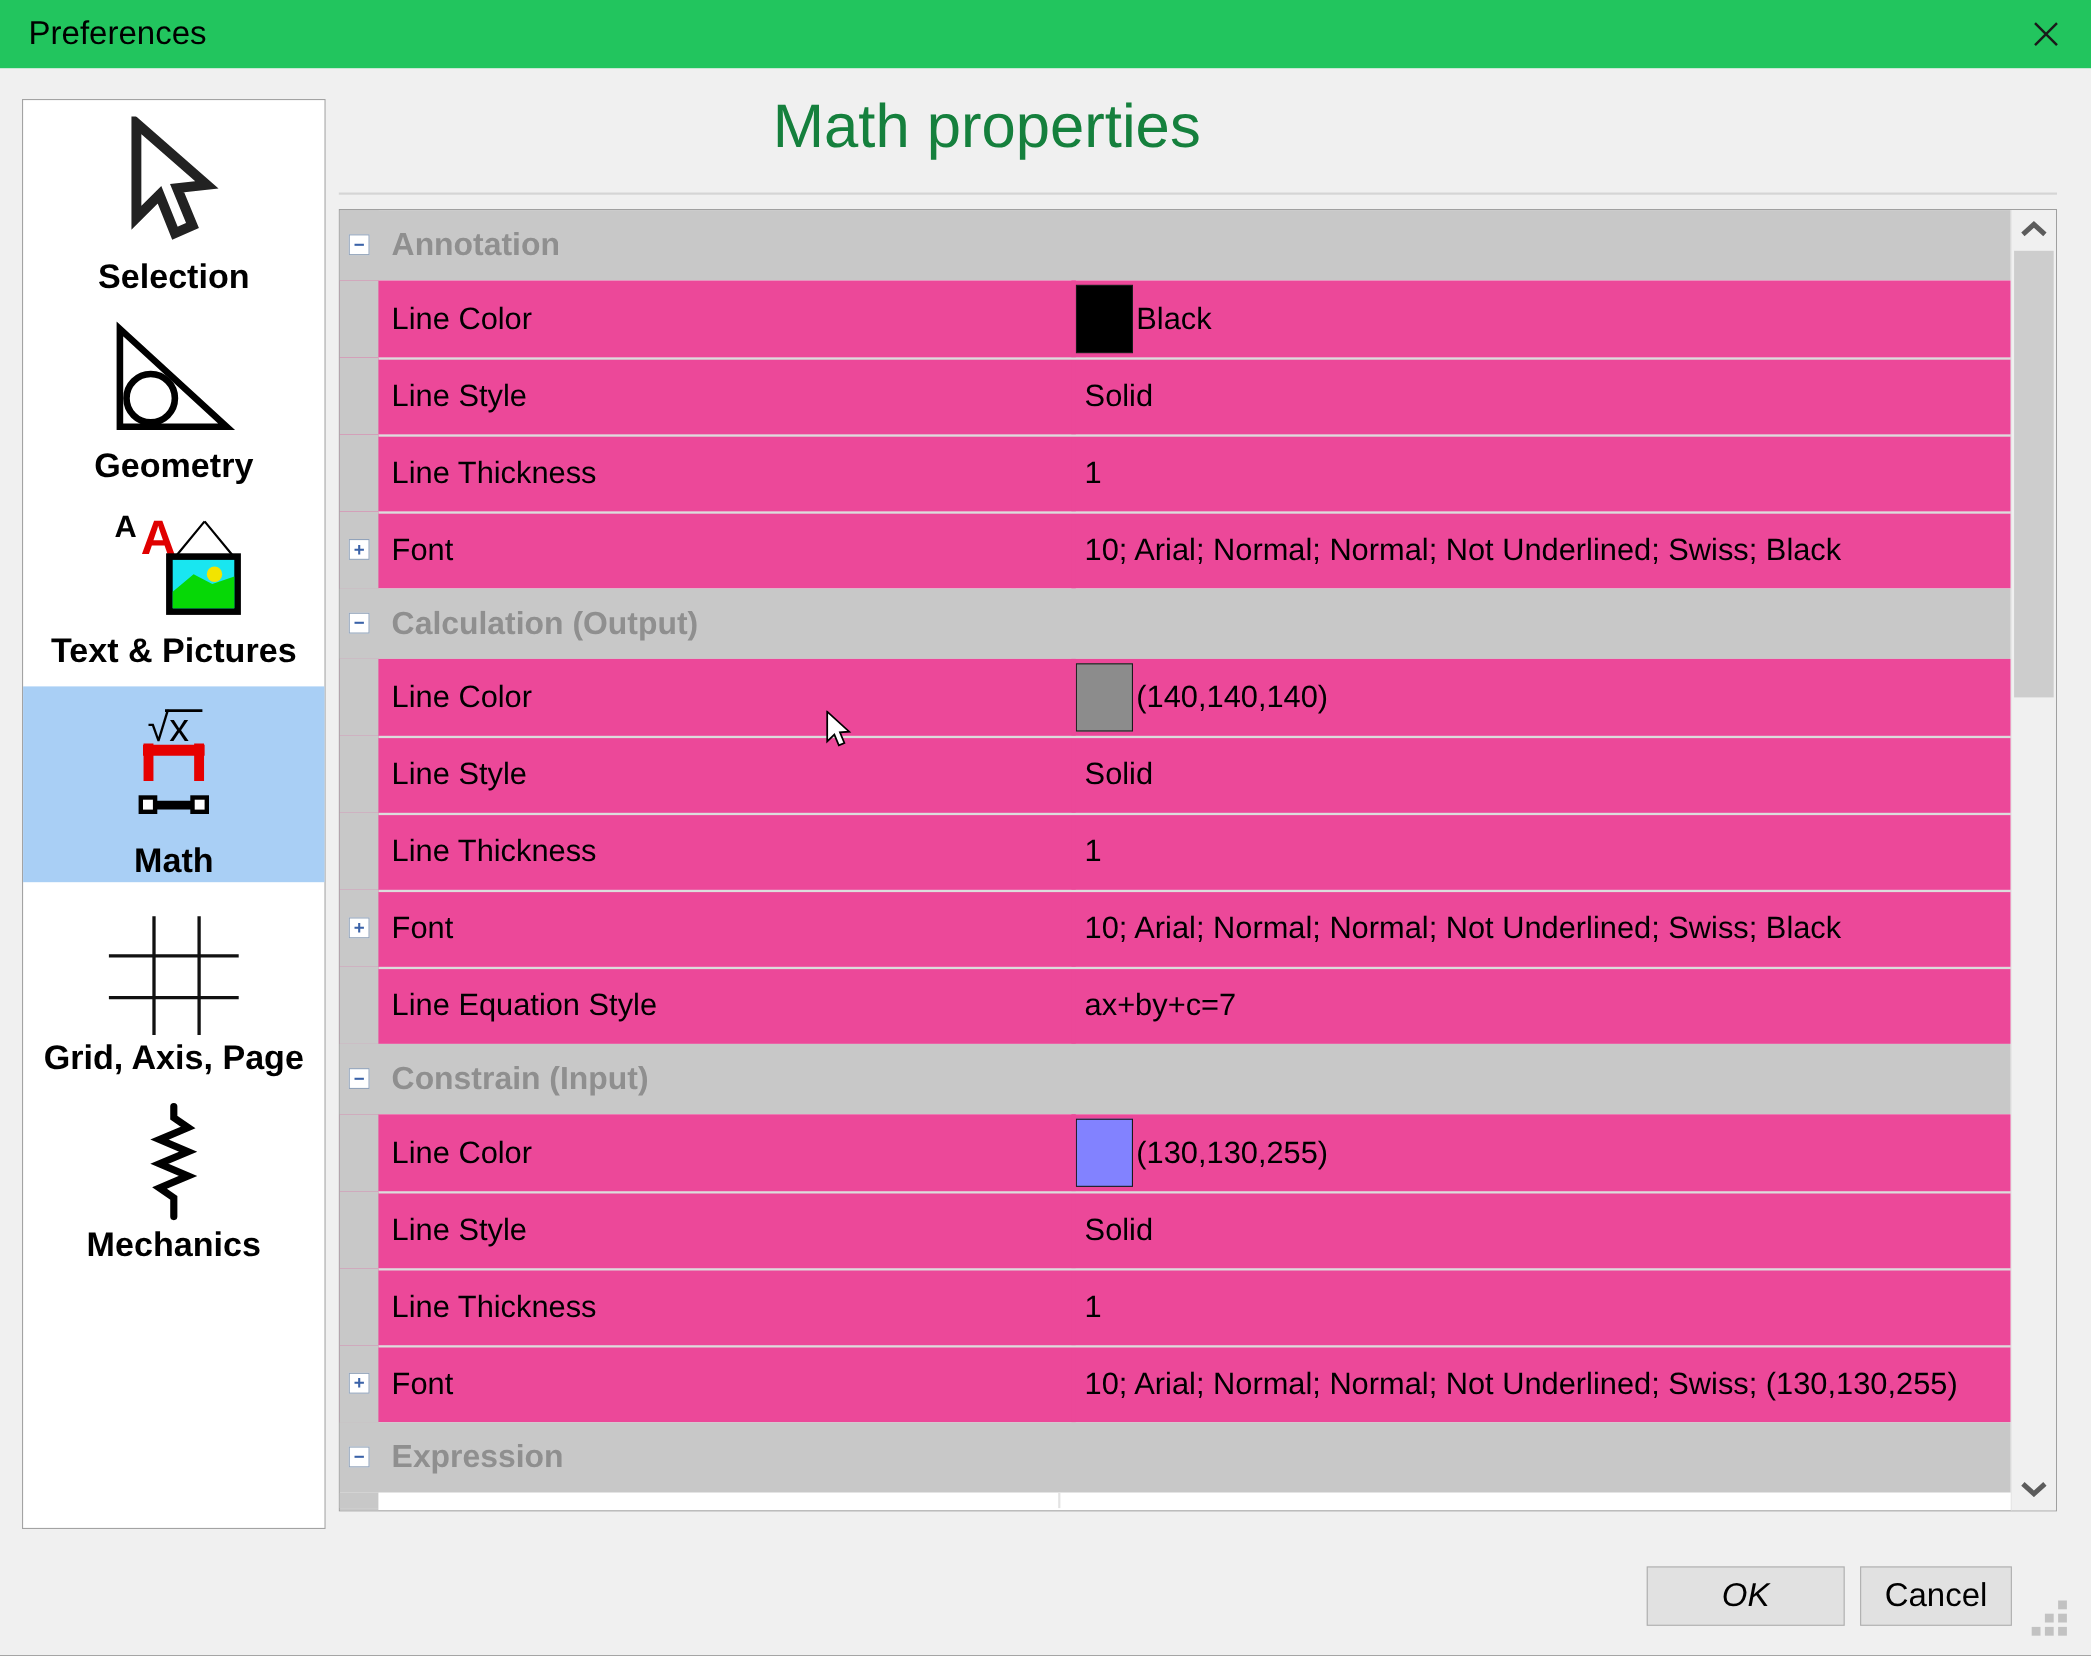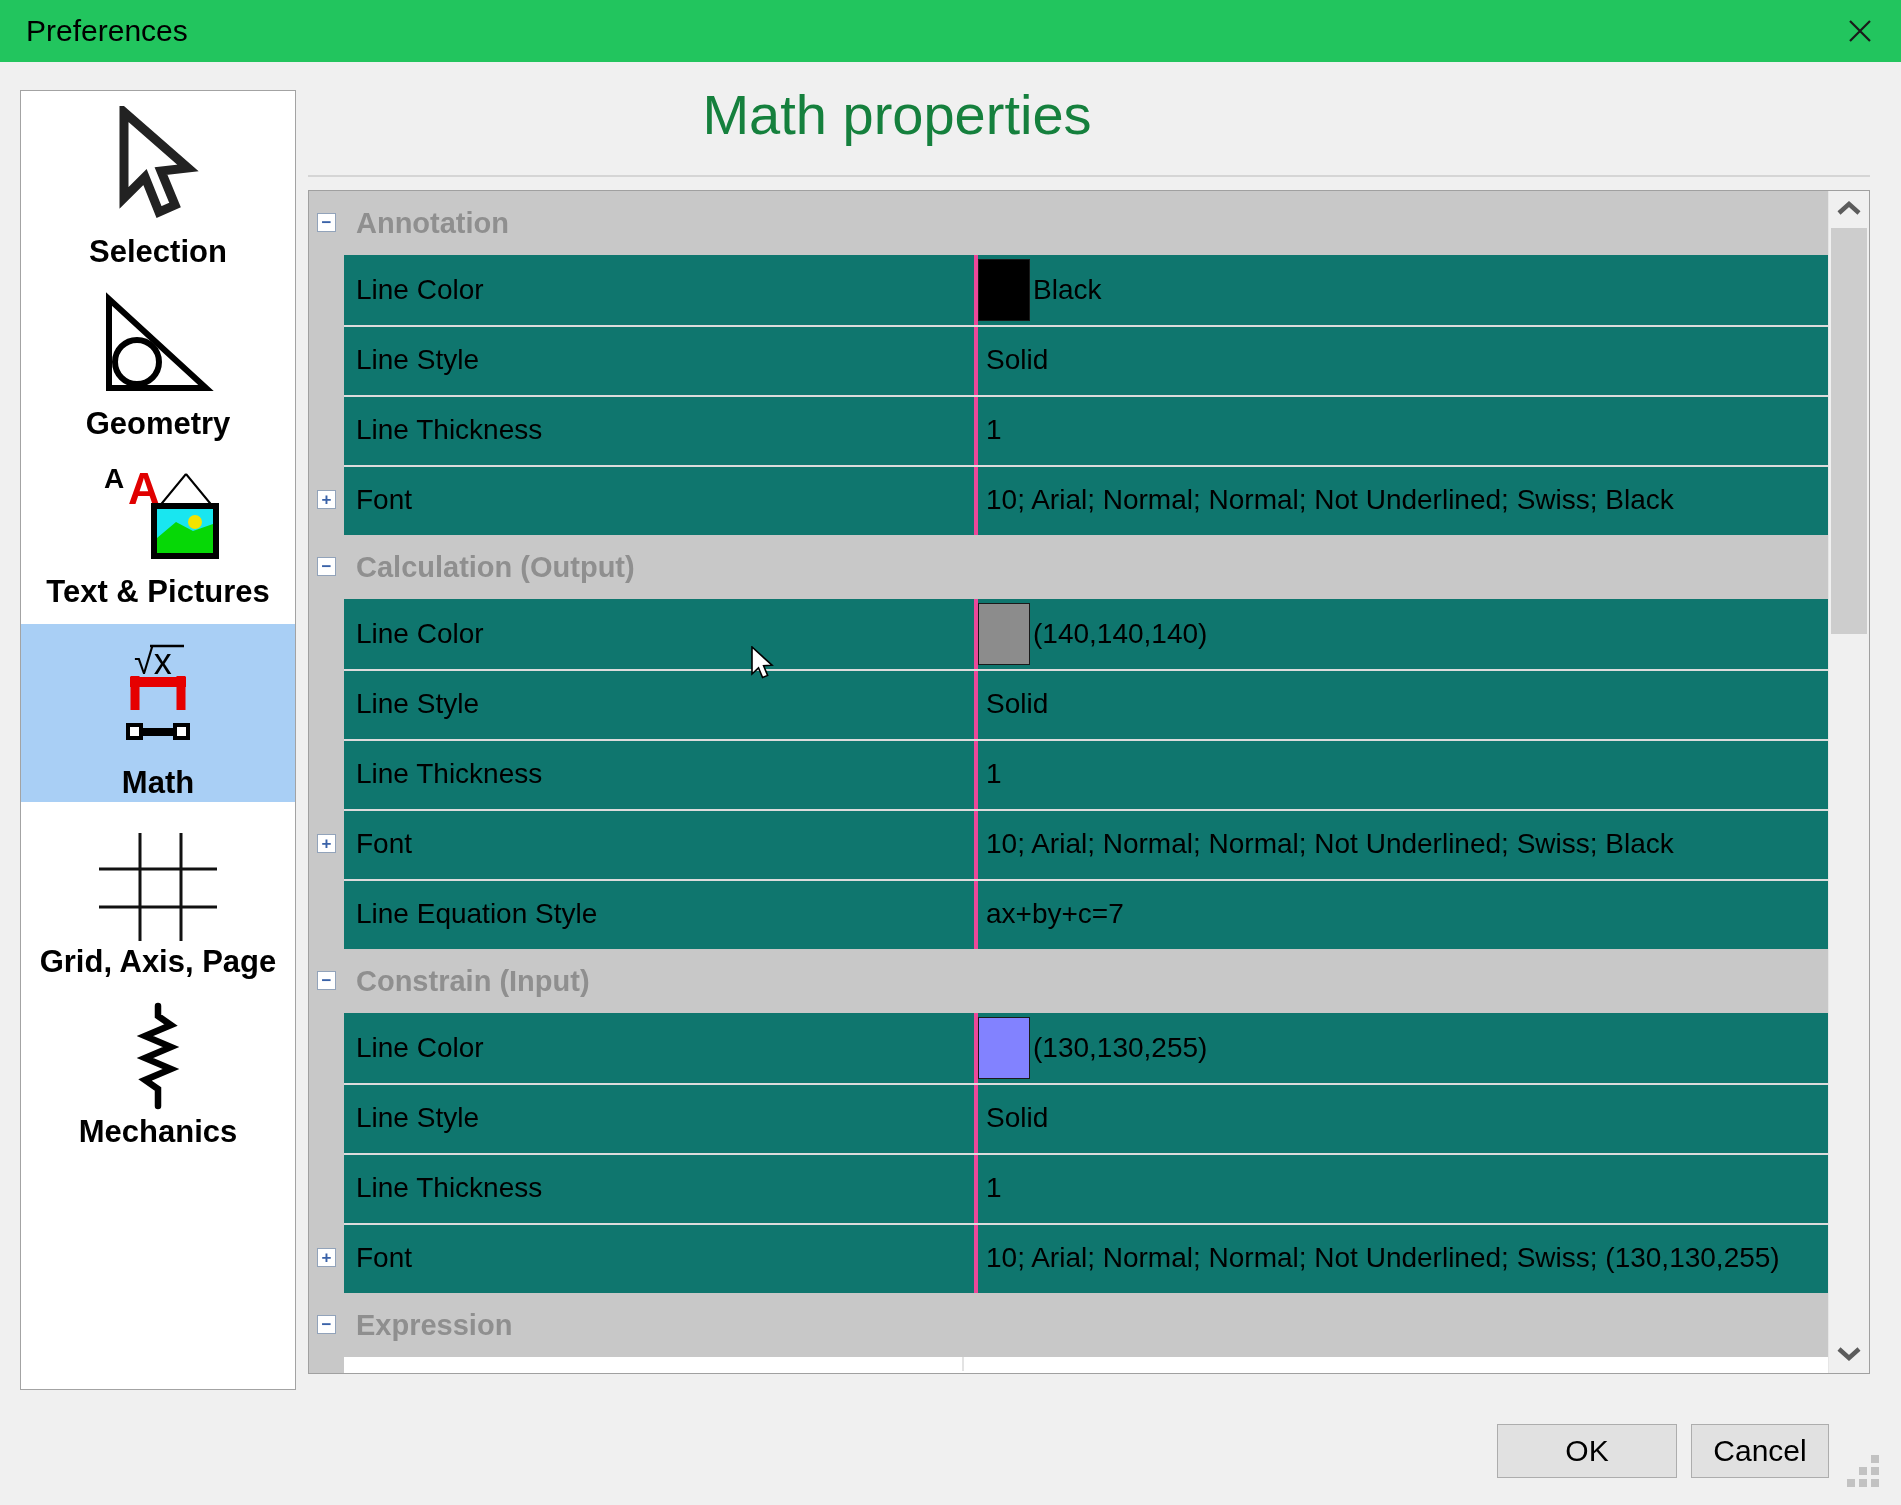--- a/index.html
+++ b/index.html
@@ -25,21 +25,21 @@
   .title-sep{position:absolute;left:308px;top:175px;width:1562px;height:0;border-top:2px solid #d5d5d5;}
   
   .grid{position:absolute;left:308px;top:190px;width:1562px;height:1184px;background:#fff;
         border:1px solid #a0a0a0;box-sizing:border-box;}
   .gutter{position:absolute;left:0;top:0;width:35px;height:100%;background:#c8c8c8;}
   .bands{position:absolute;left:0;top:0;width:1519px;height:100%;}
   .band{position:relative;width:100%;box-sizing:border-box;display:flex;align-items:stretch;}
   .band .gcell{width:35px;flex:0 0 35px;background:#c8c8c8;position:relative;}
   .band.header{height:64px;background:#c8c8c8;}
   .band.header .htitle{align-self:center;padding-left:12px;font-weight:bold;font-size:29px;color:#8f8f8f;}
-  .band.row{height:70px;background:#0f766e;}
+  .band.row{height:70px;background:#ec4899;}
   .band.row + .band.row .rowline{position:absolute;left:35px;right:0;top:0;border-top:2px solid #dcdcdc;}
   .band.row .lblcell{flex:0 0 618px;display:flex;align-items:center;padding-left:12px;font-size:28px;color:#000;}
   .band.row .valcell{flex:1;display:flex;align-items:center;border-left:4px solid #ec4899;
                      padding-left:8px;font-size:28px;color:#000;overflow:hidden;white-space:nowrap;}
   .band.row .valcell.swatchrow{padding-left:0;}
   .swatch{width:52px;height:62px;flex:0 0 52px;margin:0 3px 0 0;border:1px solid #1a1a1a;box-sizing:border-box;}
   .expander{position:absolute;left:8px;top:50%;margin-top:-10px;width:19px;height:19px;background:#fff;
             border:1px solid #92a3ba;box-sizing:border-box;color:#3a62a8;font-weight:bold;font-size:17px;
             line-height:15px;text-align:center;cursor:pointer;padding:0;}
   .band.partial{height:14px;background:#fff;}
@@ -47,21 +47,21 @@
   .band.partial .lblcell{flex:0 0 618px;}
   
   .vscroll{position:absolute;right:0;top:0;width:41px;height:100%;background:#f0f0f0;border-left:1px solid #e6e6e6;box-sizing:border-box;}
   .vscroll .arrow{position:absolute;left:0;width:100%;height:34px;display:flex;align-items:center;justify-content:center;cursor:pointer;}
   .vscroll .arrow.up{top:0;}
   .vscroll .arrow.down{bottom:2px;}
   .vscroll .thumb{position:absolute;left:2px;top:37px;width:36px;height:406px;background:#cdcdcd;cursor:pointer;}
   
   .dlg-btn{position:absolute;top:1424px;height:54px;background:#e1e1e1;border:1px solid #adadad;
            font-family:"Liberation Sans",sans-serif;font-size:30px;color:#000;cursor:pointer;}
-  .dlg-btn.ok{left:1497px;width:180px;}
+  .dlg-btn.ok{left:1497px;width:180px;font-style:italic;}
   .dlg-btn.cancel{left:1691px;width:138px;}
   
   .grip{position:absolute;right:22px;bottom:18px;width:36px;height:36px;}
   .grip i{position:absolute;width:8px;height:8px;background:#c2c2c2;}
   
   .cursor{position:absolute;left:750px;top:646px;pointer-events:none;}
   svg{display:block;}
 </style>
 </head>
 <body>

